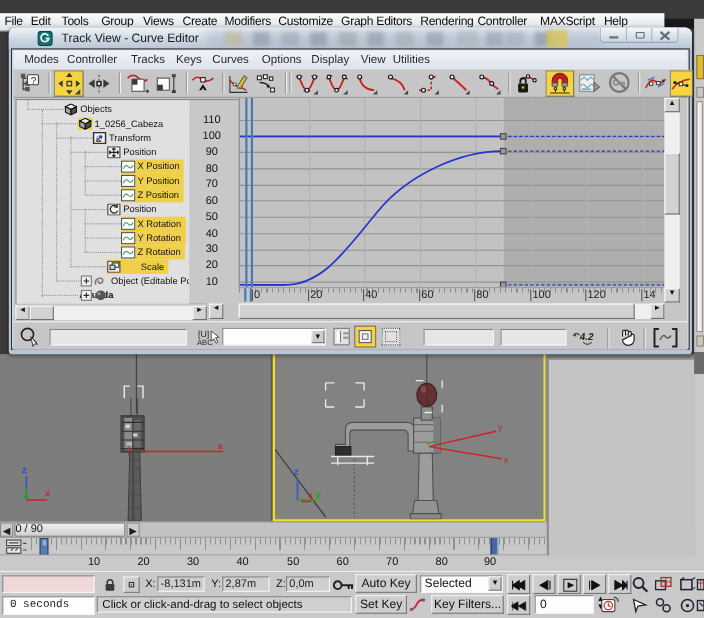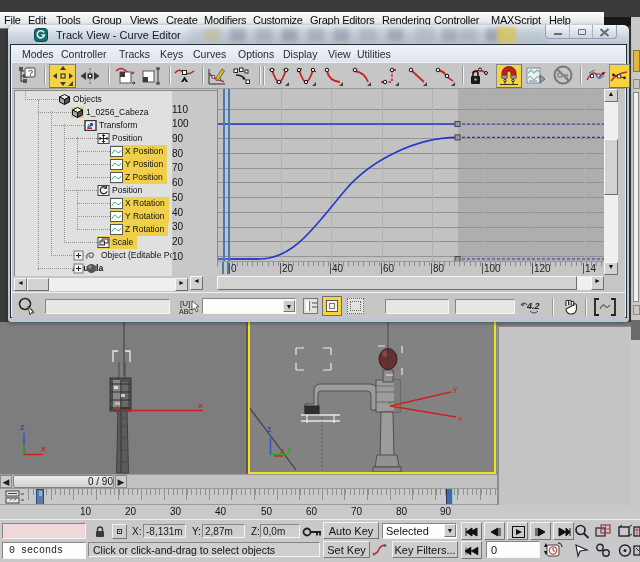--- a/index.html
+++ b/index.html
@@ -8,21 +8,21 @@
 #menubar{left:0;top:12px;width:604px;height:17px;background:linear-gradient(#fdfdfd,#eceff1 45%,#dfe3e6);border-bottom:1px solid #7a7f84;color:#0a0a0a;font-size:11px;letter-spacing:-0.25px}
 #menubar span{position:absolute;top:2px;white-space:nowrap}
 
 #vpzone{left:0;top:322px;width:640px;height:152px;background:#7d7d7d}
 #vp-div{left:246px;top:322px;width:3px;height:152px;background:#5a5a5a}
 #vpR{left:248px;top:322px;width:248px;height:152px;border:2px solid #f3e11c;border-top:none;background:#828282}
 #sidepanel{left:496px;top:326px;width:135px;height:194px;background:#c4c4c4;border-left:3px solid #8d8d8d;border-top:1px solid #8a8a8a}
 #rightedge{left:631px;top:17px;width:9px;height:503px;background:#c9c9c9}
 
 #timeslider{left:0;top:474px;width:497px;height:15px;background:#c2c2c2;border-top:1px solid #9a9a9a;border-bottom:1px solid #9a9a9a}
-#ts-thumb{left:13px;top:475px;width:101px;height:13px;background:linear-gradient(#efefef,#cfcfcf);border:1px solid #808080;border-radius:2px;font-size:10px;text-align:right;line-height:12px;color:#111}
+#ts-thumb{left:13px;top:475px;width:101px;height:13px;background:linear-gradient(#efefef,#cfcfcf);border:1px solid #808080;border-radius:2px;font-size:10px;text-align:left;line-height:12px;color:#111}
 .ts-btn{top:475px;width:12px;height:13px;background:#cdcdcd;border:1px solid #8a8a8a;font-size:9px;line-height:12px;text-align:center;color:#222}
 
 #trackbar{left:0;top:489px;width:497px;height:16px;border-bottom:1px solid #9a9a9a;overflow:hidden;background:#c9c9c9}
 #tbnums{left:0;top:505px;width:497px;height:14px;background:#c9c9c9}
 #tbnums .num{position:absolute;top:1px;font-size:10px;color:#111}
 
 #statusgap{left:0;top:505px;width:640px;height:14px;background:#c9c9c9}
 #statusbar{left:0;top:519px;width:640px;height:43px;background:#c9c9c9;border-top:1px solid #efefef}
 .sunken{border-top:1px solid #858585;border-left:1px solid #858585;border-bottom:1px solid #f4f4f4;border-right:1px solid #f4f4f4}
 .raised{border-top:1px solid #f2f2f2;border-left:1px solid #f2f2f2;border-bottom:1px solid #777;border-right:1px solid #777;background:#cdcdcd}
@@ -44,21 +44,21 @@
 .tico{position:absolute;width:13px;height:11px;top:1px}
 .thl{background:#f0d04a}
 .tline{position:absolute;border-left:1px dotted #909090}
 .hline{position:absolute;border-top:1px dotted #909090}
 
 .sb{position:absolute;background:#efefef}
 .sb-btn{position:absolute;background:#d2d2d2;border-top:1px solid #f8f8f8;border-left:1px solid #f8f8f8;border-bottom:1px solid #707070;border-right:1px solid #707070;font-size:7px;color:#111;text-align:center}
 .sb-thumb{position:absolute;background:#d2d2d2;border-top:1px solid #f8f8f8;border-left:1px solid #f8f8f8;border-bottom:1px solid #707070;border-right:1px solid #707070}
 
 #ylabels{left:160px;top:44px;width:45px;height:186px;background:#c8c8c8;border-top:1px solid #888;font-size:10px;color:#111}
-#ylabels i{position:absolute;left:0;width:41px;text-align:left;font-style:normal}
+#ylabels i{position:absolute;left:0;width:41px;text-align:center;font-style:normal}
 
 #plot{left:205px;top:43px;width:387px;height:172px;background:#c2c2c2;border-left:1px solid #888;overflow:hidden}
 #ruler{left:205px;top:215px;width:387px;height:13px;background:#c6c6c6;border-top:1px solid #9a9a9a;overflow:hidden;font-size:10px;color:#222}
 #ruler b{position:absolute;top:1px;font-weight:normal;border-left:1px solid #555;padding-left:1px;height:11px;line-height:11px}
 </style></head>
 <body>
 <div id="app">
 
   <div class="abs" style="left:0;top:17px;width:640px;height:9px;background:#191919"></div>
   <div id="menubar" class="abs">
@@ -590,21 +590,21 @@
           <div class="trow thl" style="left:95px;top:119px;padding-right:4px"><svg class="tico" width="13" height="11" viewBox="0 0 13 11" style="background:#fff;border:1px solid #555;box-sizing:border-box">
                 <path d="M1 8 Q3.5 2 6.5 5.5 T12 4" fill="none" stroke="#3aa05a" stroke-width="1.2"></path>
               </svg><span style="margin-left:15px">Y Rotation</span></div>
           <div class="trow thl" style="left:95px;top:132px;padding-right:4px"><svg class="tico" width="13" height="11" viewBox="0 0 13 11" style="background:#fff;border:1px solid #555;box-sizing:border-box">
                 <path d="M1 8 Q3.5 2 6.5 5.5 T12 4" fill="none" stroke="#3aa05a" stroke-width="1.2"></path>
               </svg><span style="margin-left:15px">Z Rotation</span></div>
           <div class="trow thl" style="left:82px;top:145px;padding-right:4px"><svg class="tico" width="13" height="11" viewBox="0 0 13 11">
                 <rect x="1" y="0.5" width="11" height="10" fill="#f5f5f5" stroke="#444"></rect>
                 <rect x="3" y="4" width="4.5" height="4" fill="#d8d8d8" stroke="#333"></rect>
                 <path d="M5 4 L5 2 L11 2 L11 6 L7.5 6" fill="none" stroke="#333"></path>
-              </svg><span style="margin-left:15px">Scale</span></div>
+              </svg><span style="margin-left:31px">Scale</span></div>
           <div class="trow" style="left:57px;top:158px"><svg class="tico" width="11" height="11" viewBox="0 0 11 11">
                 <rect x="1" y="1" width="9" height="9" fill="#efefef" stroke="#777"></rect>
                 <path d="M3 5.5 L8 5.5 M5.5 3 L5.5 8" stroke="#222"></path>
               </svg><svg class="tico" width="14" height="11" viewBox="0 0 14 11" style="left:13px">
                 <path d="M2 9 Q1 4 5 3 Q9 2 9 5 Q9 8 6 7.5 Q4 7 5 5" fill="none" stroke="#7a7a72" stroke-width="1.6"></path>
               </svg><span style="margin-left:29px">Object (Editable Poly)</span></div>
           <div class="trow" style="left:57px;top:171px"><svg class="tico" width="11" height="11" viewBox="0 0 11 11">
                 <rect x="1" y="1" width="9" height="9" fill="#efefef" stroke="#777"></rect>
                 <path d="M3 5.5 L8 5.5 M5.5 3 L5.5 8" stroke="#222"></path>
               </svg><svg class="tico" width="12" height="11" viewBox="0 0 12 11" style="left:13px">

